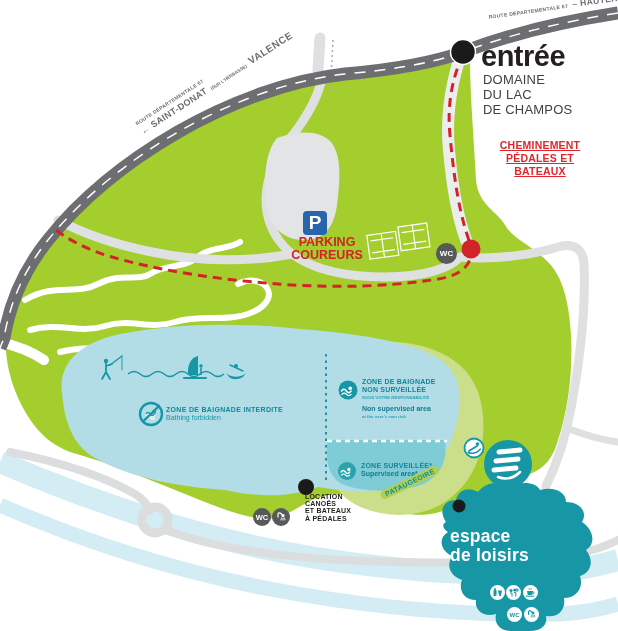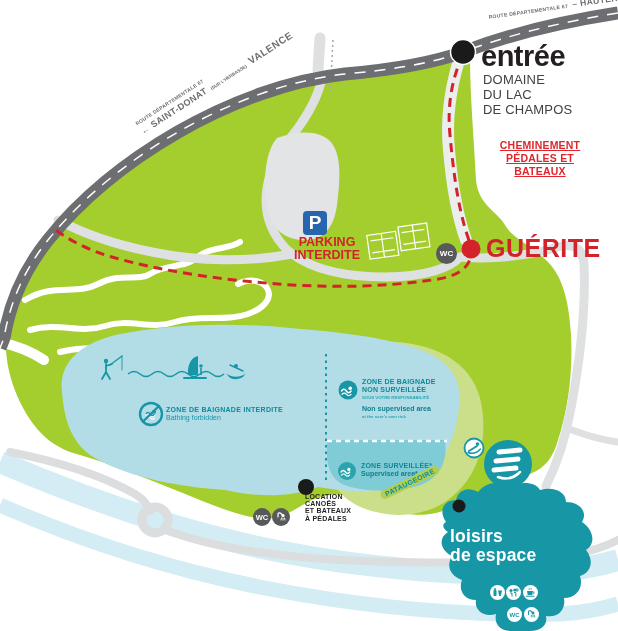--- a/index.html
+++ b/index.html
@@ -217,26 +217,25 @@
   <div>DOMAINE</div>
   <div>DU LAC</div>
   <div>DE CHAMPOS</div>
 </div>
 <div class="lbl entree-title" style="left:481px;top:40px;">entrée</div>
 <div class="lbl cheminement" style="left:494px;top:139px;">
   <div>CHEMINEMENT</div>
   <div>PÉDALES ET</div>
   <div>BATEAUX</div>
 </div>
-<div class="lbl guerite" style="left:486px;top:234px;">GUÉRITE</div>
 
 <div class="lbl p-badge" style="left:303px;top:211px;">P</div>
 <div class="lbl parking-lbl" style="left:291px;top:236px;">
   <div>PARKING</div>
-  <div>INTERDITE</div>
+  <div>COUREURS</div>
 </div>
 
 <div class="lbl badge wc-dark" style="left:436px;top:243px;width:21px;height:21px;font-size:8px;">WC</div>
 
 <div class="lbl teal-b zone-forbidden-title" style="left:166px;top:406px;">ZONE DE BAIGNADE INTERDITE</div>
 <div class="lbl zone-forbidden-sub" style="left:166px;top:414px;">Bathing forbidden</div>
 
 <div class="lbl zone-block" style="left:362px;top:378px;">
   <span class="big">ZONE DE BAIGNADE</span>
   <span class="big">NON SURVEILLÉE</span>
@@ -261,22 +260,22 @@
 <div class="lbl badge wc-dark" style="left:253px;top:508px;width:18px;height:18px;font-size:7.5px;">WC</div>
 <div class="lbl badge wc-dark" style="left:272px;top:508px;width:18px;height:18px;">
   <svg width="12" height="12" viewBox="0 0 12 12">
     <path d="M3 6 L3 3 C3 1.5 5 1.5 6 2.5 L7.5 4" stroke="#ffffff" stroke-width="1.2" fill="none" stroke-linecap="round"></path>
     <circle cx="8" cy="4.6" r="1.6" fill="#ffffff"></circle>
     <path d="M6.5 7 L6 9 M8 7.2 L8 9.2 M9.5 7 L10 9" stroke="#ffffff" stroke-width="0.9" stroke-linecap="round"></path>
   </svg>
 </div>
 
 <div class="lbl leisure" style="left:450px;top:527px;">
-  <div>loisirs</div>
-  <div>de espace</div>
+  <div>espace</div>
+  <div>de loisirs</div>
 </div>
 <div class="lbl espace-ico" style="left:490px;top:585px;">
   <svg width="11" height="11" viewBox="0 0 11 11">
     <rect x="1.5" y="3" width="3" height="6" rx="0.8" fill="#1796a6"></rect>
     <rect x="2.2" y="1.2" width="1.6" height="2" fill="#1796a6"></rect>
     <path d="M6 3.5 L10 3.5 L8.8 9 L7.2 9 Z" fill="#1796a6"></path>
   </svg>
 </div>
 <div class="lbl espace-ico" style="left:506px;top:585px;">
   <svg width="11" height="11" viewBox="0 0 11 11">

